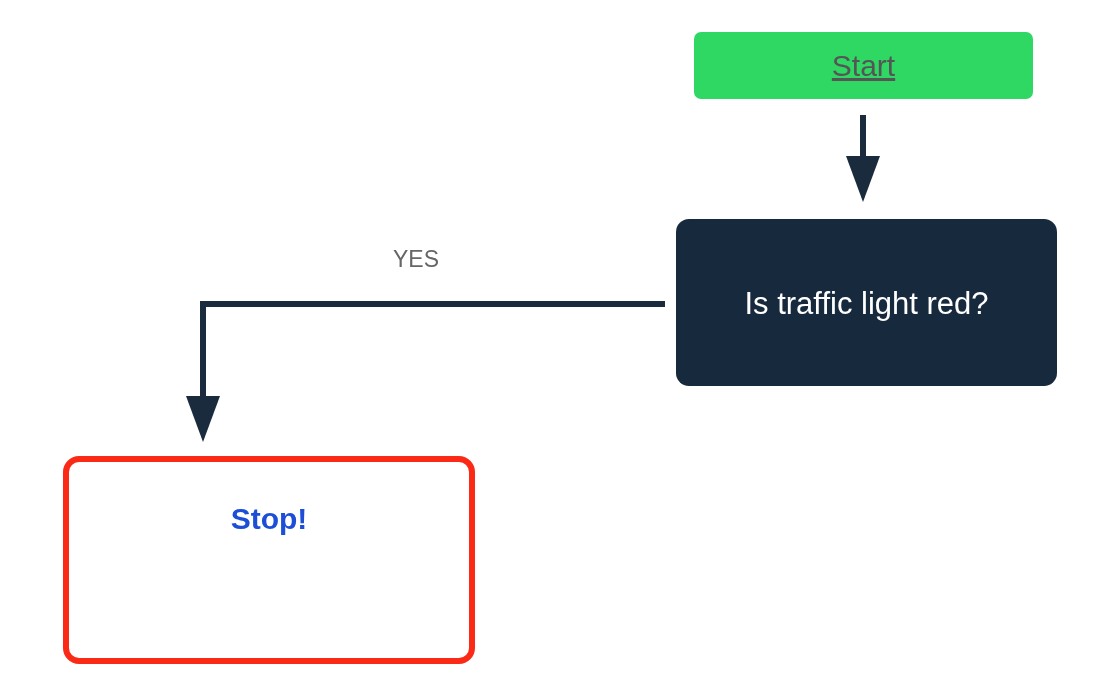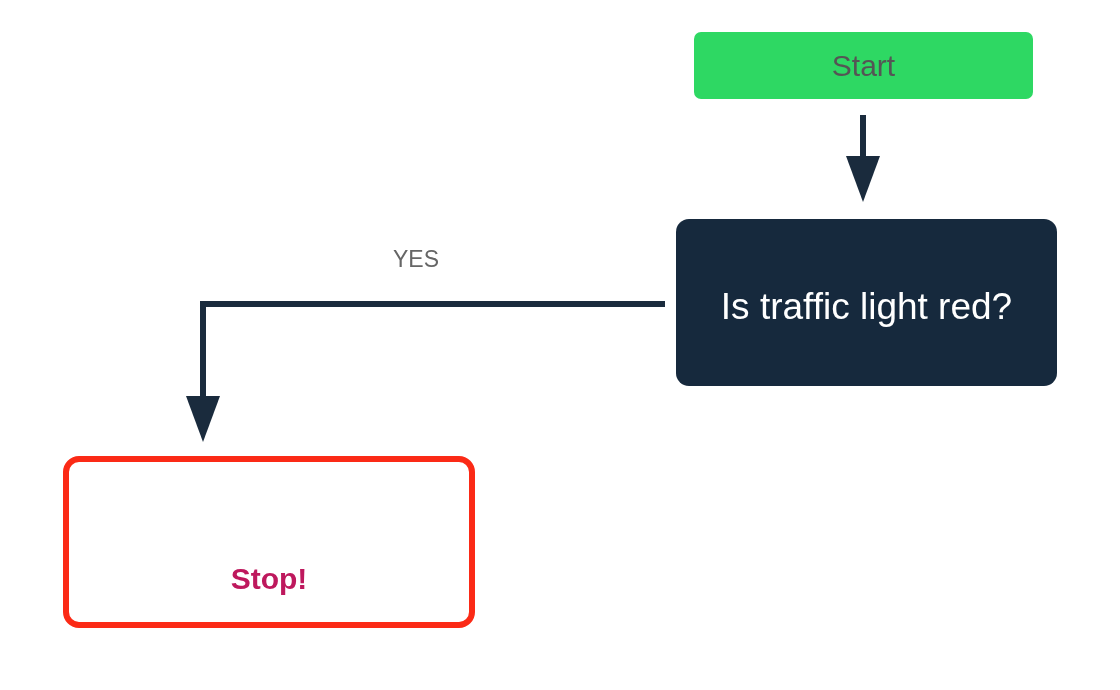--- a/index.html
+++ b/index.html
@@ -35,51 +35,52 @@
   .node-start {
     left: 694px;
     top: 32px;
     width: 339px;
     height: 67px;
     background: #2ed863;
     border-radius: 7px;
     color: #555555;
     font-size: 30px;
     font-weight: 400;
+    text-decoration: underline;
   }
 
   
   .node-decision {
     left: 676px;
     top: 219px;
     width: 381px;
     height: 167px;
     background: #16293d;
     border-radius: 13px;
     color: #ffffff;
-    font-size: 37px;
+    font-size: 31px;
     font-weight: 400;
     align-items: flex-start;
     padding-top: 68px;
   }
 
   
   .node-stop {
     left: 63px;
     top: 456px;
     width: 412px;
-    height: 172px;
+    height: 208px;
     background: #ffffff;
     border: 6px solid #fb2a16;
     border-radius: 16px;
-    color: #be185d;
+    color: #1d4ed8;
     font-size: 30px;
     font-weight: bold;
     align-items: flex-start;
-    padding-top: 100px;
+    padding-top: 40px;
   }
 
   
   .seg {
     position: absolute;
     background: #1a2b3d;
   }
   .arrowhead {
     position: absolute;
     width: 0;

